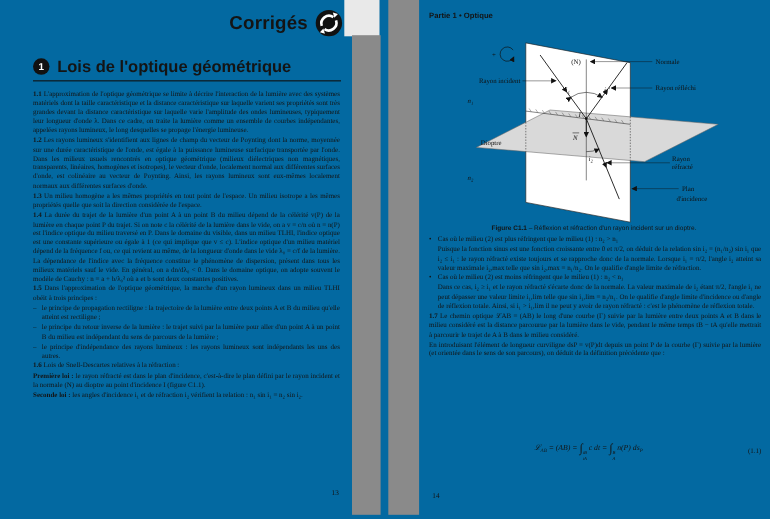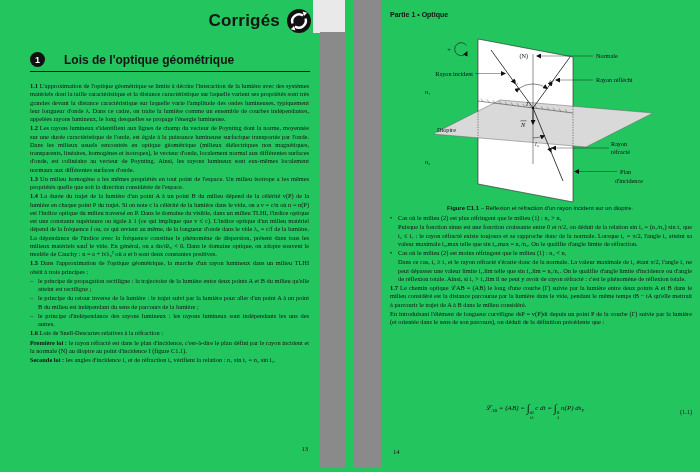--- a/index.html
+++ b/index.html
@@ -1,29 +1,29 @@
 <!DOCTYPE html>
 <html><head>
 <meta charset="utf-8">
 <style>
   html,body{margin:0;padding:0;background:#fff;}
-  .spread{position:relative;width:700px;height:472px;background:#22c55e;overflow:hidden;
+  .spread{position:relative;width:700px;height:472px;background:#0369a1;overflow:hidden;
           font-family:"Liberation Serif",serif;color:#141414;}
   
   .tab-light{position:absolute;left:313px;top:0;width:32px;height:33px;background:#e9e9e9;}
   .bar-left{position:absolute;left:320px;top:32px;width:26px;height:436px;background:#8a8a8a;}
   .bar-right{position:absolute;left:353px;top:0;width:28px;height:468px;background:#8a8a8a;}
   
   .corriges-row{position:absolute;left:30px;top:8px;width:282px;display:flex;justify-content:flex-end;align-items:center;gap:6px;}
   .corriges-title{font-family:"Liberation Sans",sans-serif;font-weight:bold;font-size:17px;letter-spacing:.2px;}
   .chapter{position:absolute;left:30px;top:52px;width:280px;border-bottom:1.2px solid #111;
            padding-bottom:4px;display:flex;align-items:center;gap:7px;}
   .badge{width:15px;height:15px;border-radius:50%;background:#111;color:#fff;display:flex;align-items:center;justify-content:center;
          font-family:"Liberation Sans",sans-serif;font-weight:bold;font-size:9px;flex:0 0 auto;}
-  .chapter-title{font-family:"Liberation Sans",sans-serif;font-weight:bold;font-size:12px;margin-left:12px;}
+  .chapter-title{font-family:"Liberation Sans",sans-serif;font-weight:bold;font-size:15px;}
   
   .lbody{position:absolute;left:30px;top:82px;width:279px;font-size:6.35px;line-height:8.25px;text-align:justify;}
   .rbody{position:absolute;left:390px;top:214px;width:302px;font-size:6.35px;line-height:8.25px;text-align:justify;}
   p{margin:0 0 1px 0;}
   .b{font-weight:bold;}
   .dash-item{position:relative;padding-left:8px;}
   .dash-item .mk{position:absolute;left:0;top:0;}
   .bullet{position:relative;padding-left:8px;}
   .bullet .mk{position:absolute;left:0;top:0;}
   .pagenum{position:absolute;font-size:6.6px;}

